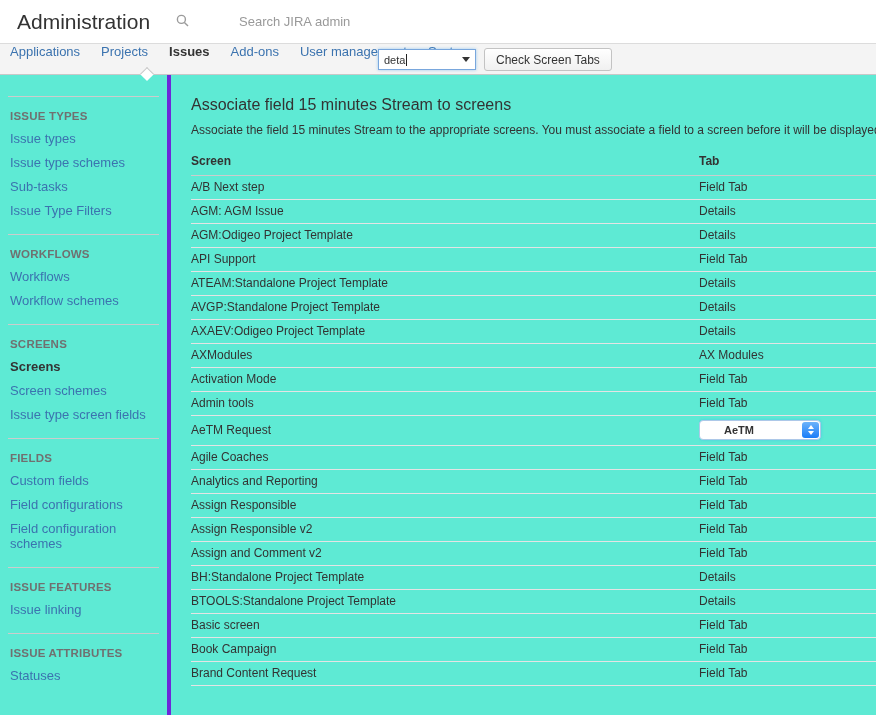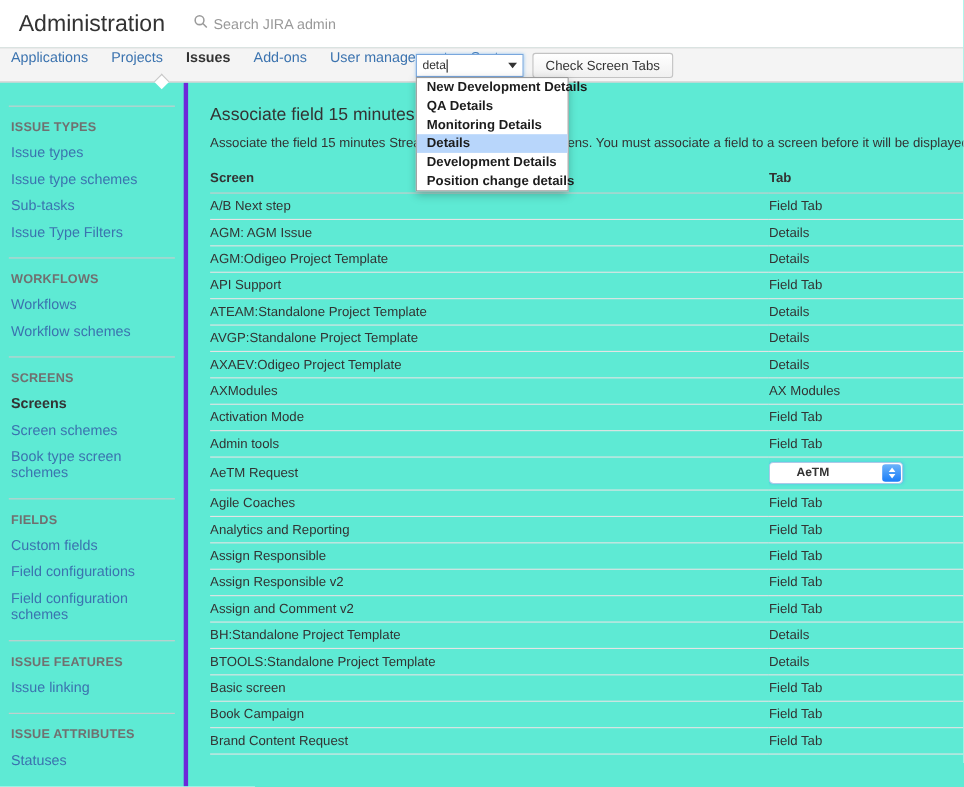--- a/index.html
+++ b/index.html
@@ -4,21 +4,21 @@
 <style>
   * { margin:0; padding:0; box-sizing:border-box; }
   body { background:#fff; }
   .page {
     width:876px; height:715px; position:relative; overflow:hidden;
     background:#5eead4; font-family:"Liberation Sans", sans-serif; color:#333;
   }
   
   .top-header { height:43px; display:flex; align-items:center; padding-left:17px; background:#fff; }
   .app-title { font-size:21px; color:#333; font-weight:400; }
-  .search-wrap { display:flex; align-items:center; margin-left:26px; }
+  .search-wrap { display:flex; align-items:center; margin-left:26px;gap:45px; }
   .search-wrap svg { margin-right:5px; }
   .search-input {
     border:none; outline:none; font-size:13px; width:170px; background:transparent;
     font-family:"Liberation Sans", sans-serif; color:#333;
   }
   .search-input::placeholder { color:#999; }
   
   .navbar {
     position:relative; height:32px; background:#f4f4f4;
     border-top:1px solid #dcdcdc; border-bottom:1px solid #c8c8c8;
@@ -123,48 +123,40 @@
       </div>
     <div class="notch"></div>
     <div class="combobox">
       <span class="txt">deta</span>
       <span class="text-cursor"></span>
       <span class="caret-down"></span>
     </div>
     <button class="check-btn">Check Screen Tabs</button>
   </div>
 
-  <div class="dropdown-panel">
-      <div class="dd-option">New Development Details</div>
-      <div class="dd-option">QA Details</div>
-      <div class="dd-option">Monitoring Details</div>
-      <div class="dd-option highlighted">Details</div>
-      <div class="dd-option">Development Details</div>
-      <div class="dd-option">Position change details</div>
-    </div>
 
   <div class="content-row">
     <div class="sidebar">
         <div class="side-section">
           <div class="side-head">ISSUE TYPES</div>
           <div class="side-item">Issue types</div>
           <div class="side-item">Issue type schemes</div>
           <div class="side-item">Sub-tasks</div>
           <div class="side-item">Issue Type Filters</div>
         </div>
         <div class="side-section">
           <div class="side-head">WORKFLOWS</div>
           <div class="side-item">Workflows</div>
           <div class="side-item">Workflow schemes</div>
         </div>
         <div class="side-section">
           <div class="side-head">SCREENS</div>
           <div class="side-item active">Screens</div>
           <div class="side-item">Screen schemes</div>
-          <div class="side-item">Book type screen schemes</div>
+          <div class="side-item">Issue type screen fields</div>
         </div>
         <div class="side-section">
           <div class="side-head">FIELDS</div>
           <div class="side-item">Custom fields</div>
           <div class="side-item">Field configurations</div>
           <div class="side-item">Field configuration schemes</div>
         </div>
         <div class="side-section">
           <div class="side-head">ISSUE FEATURES</div>
           <div class="side-item">Issue linking</div>

